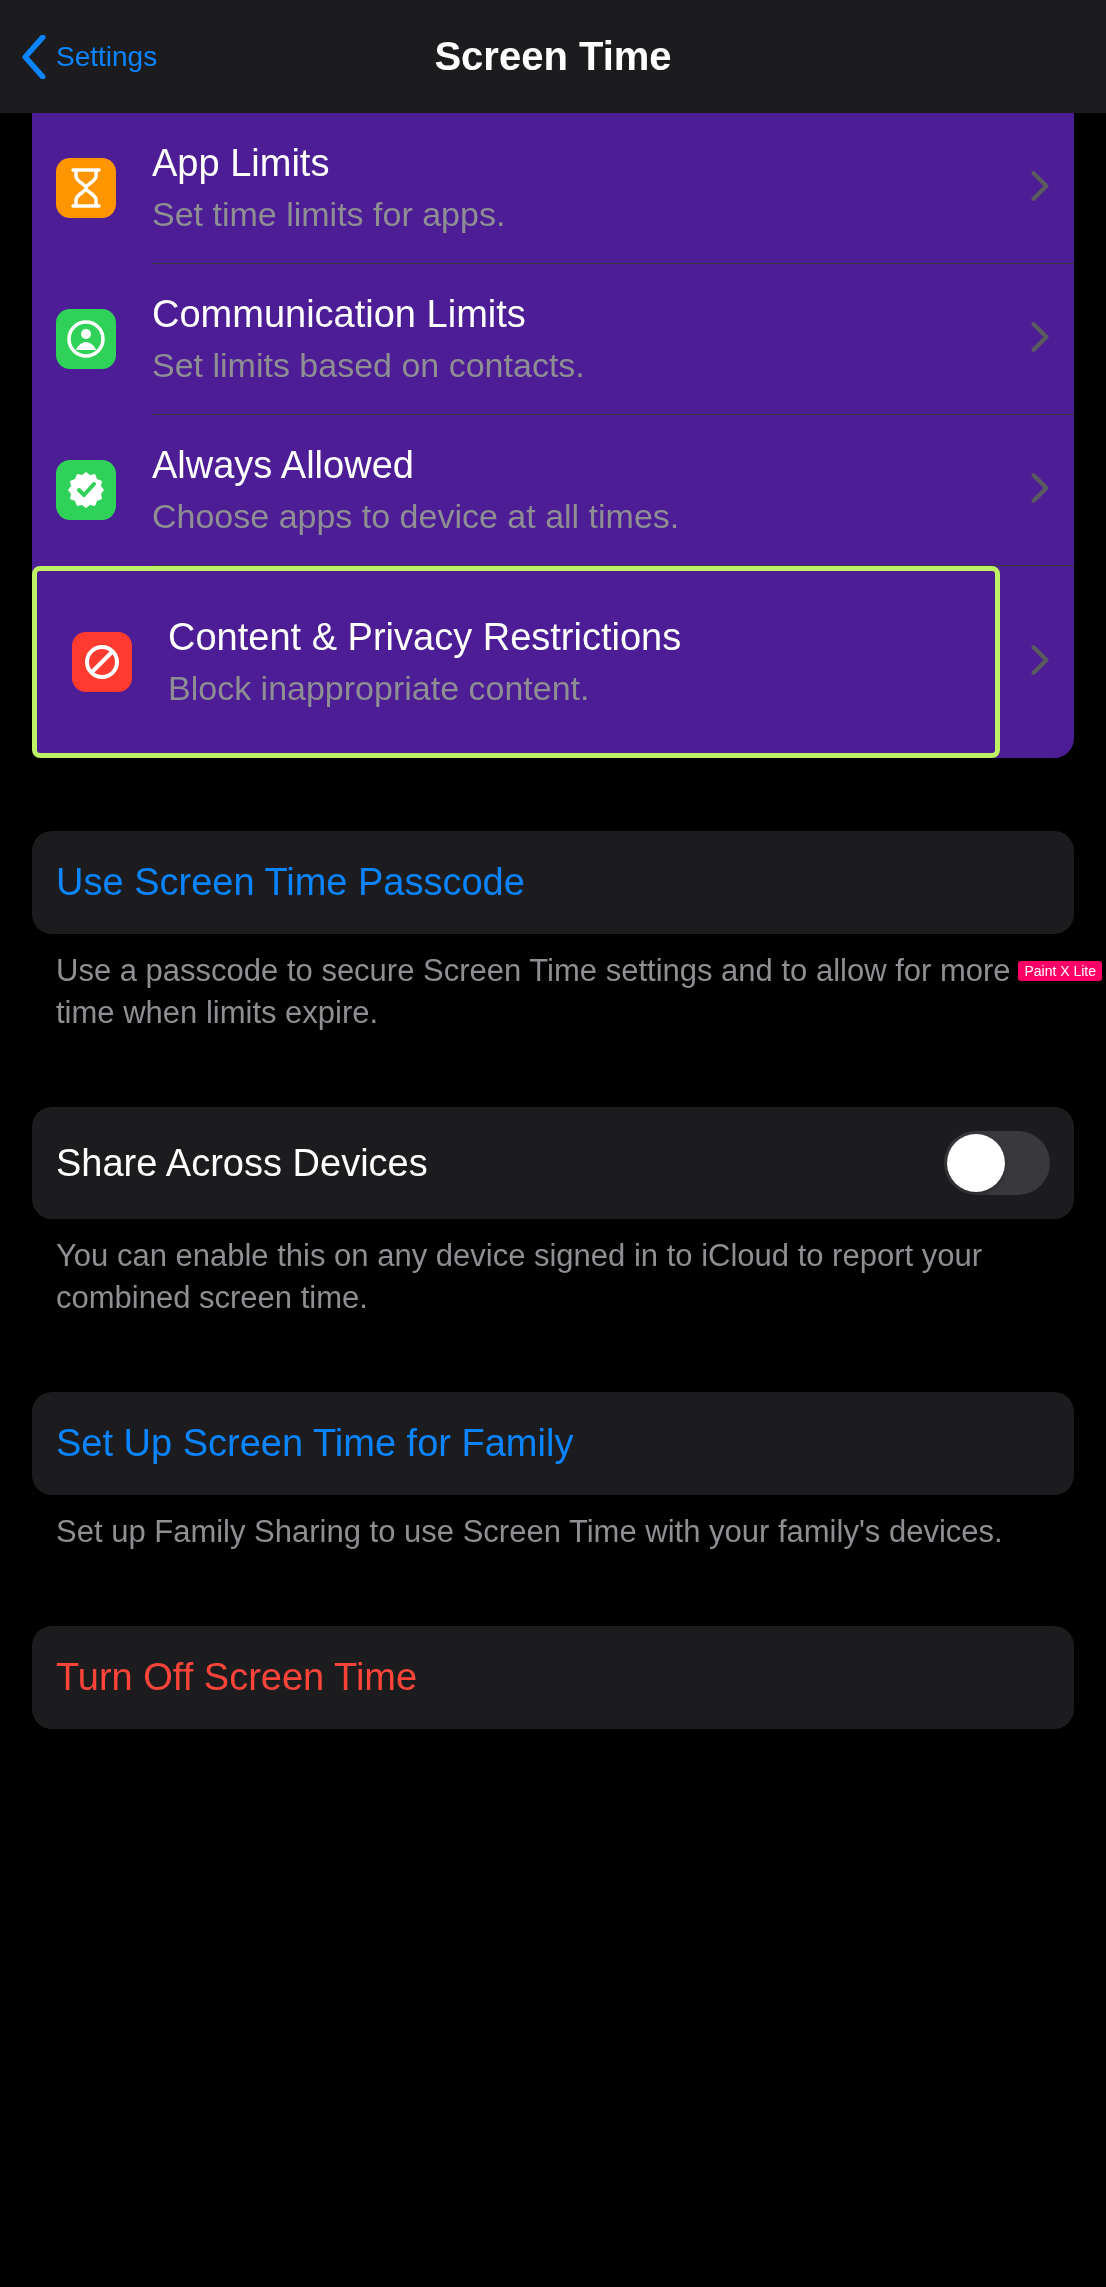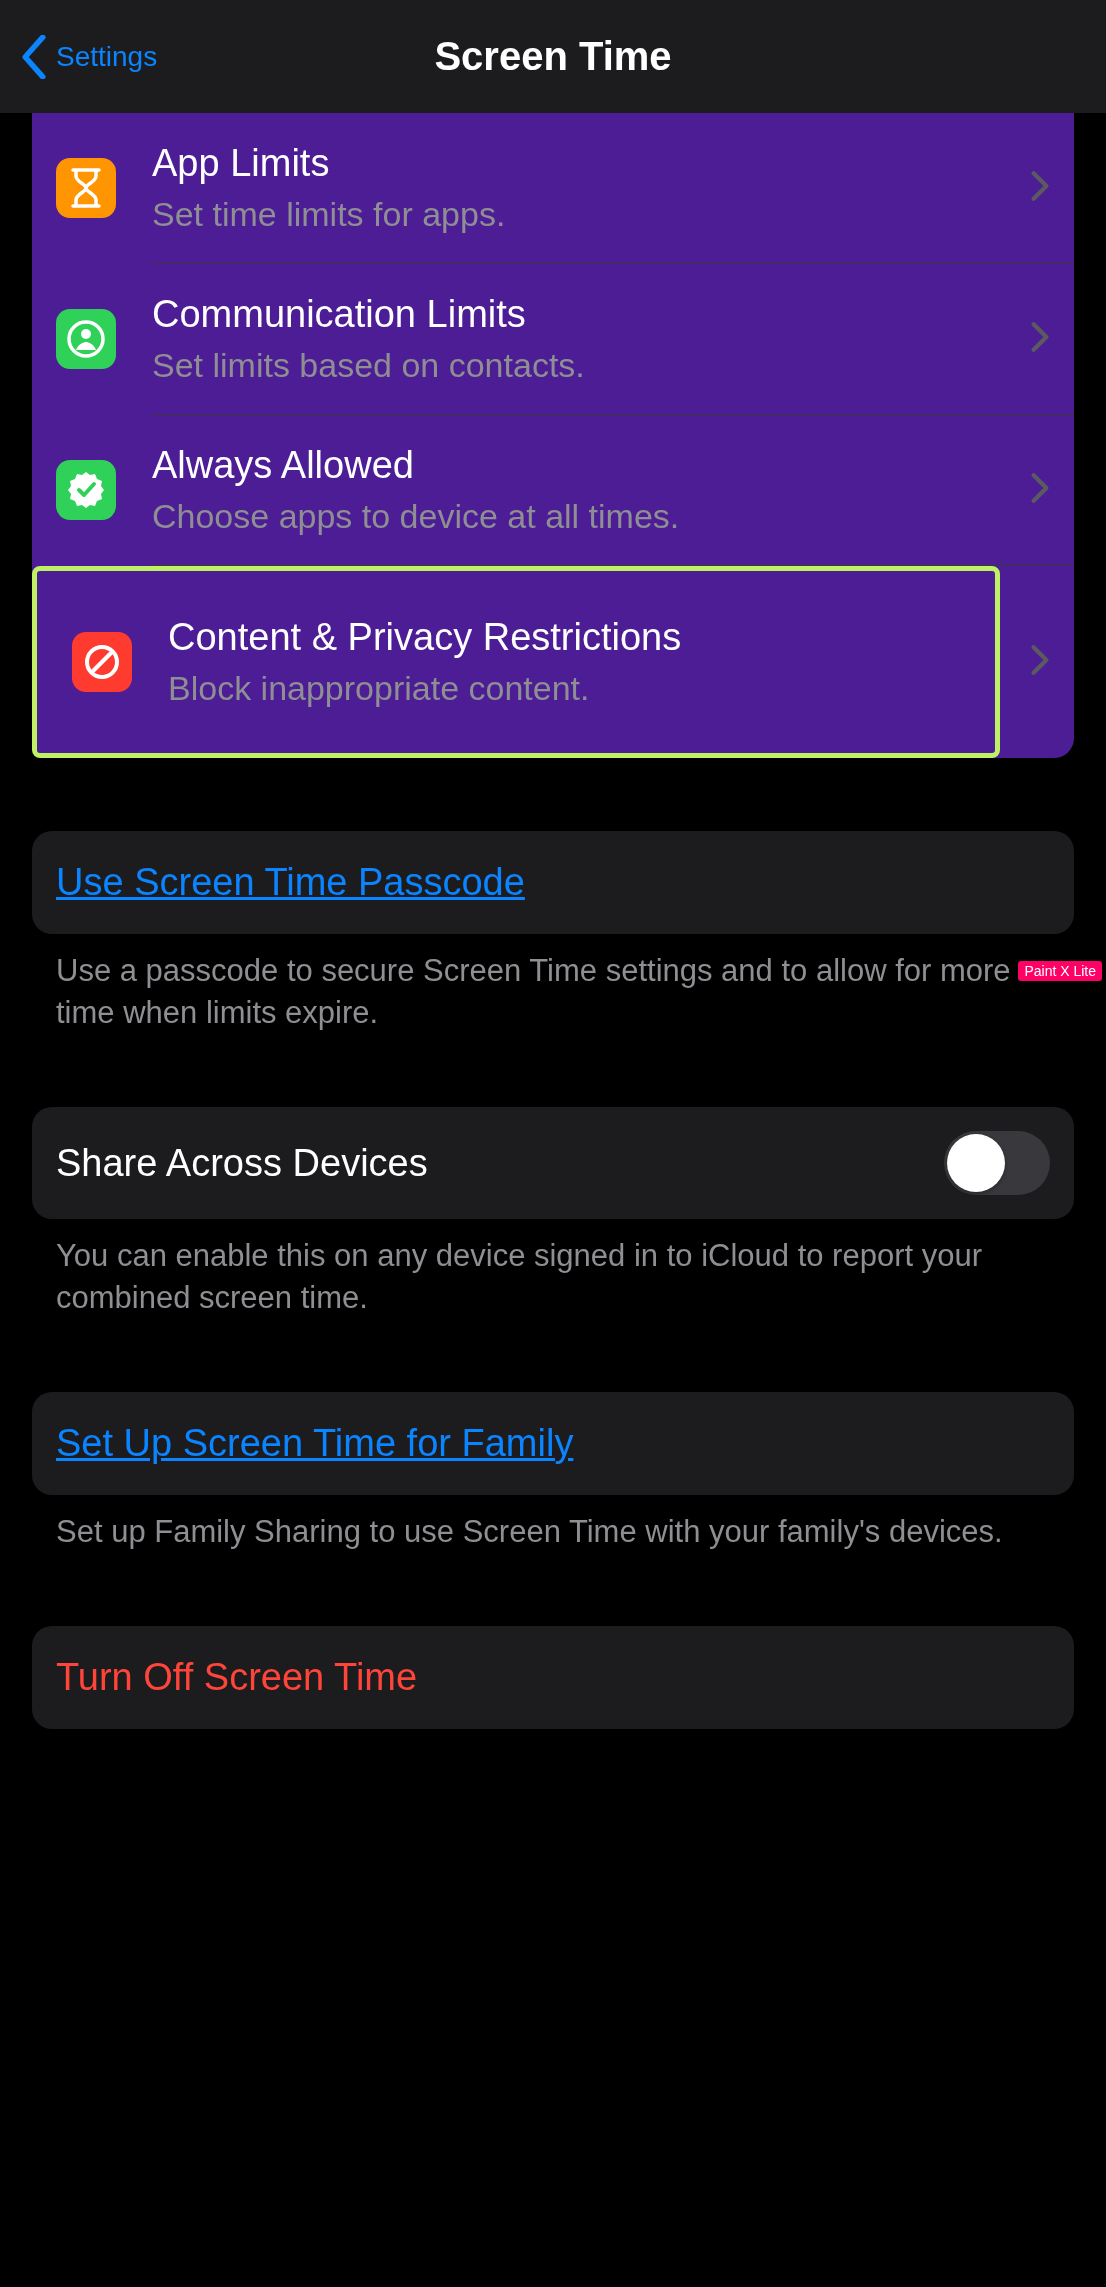--- a/index.html
+++ b/index.html
@@ -100,21 +100,20 @@
   .group-gap { height: 73px; }
   .single-card {
     background: #1c1c1e;
     border-radius: 20px;
     padding: 30px 24px;
   }
   .link-blue {
     color: #0a84ff;
     font-size: 38px;
     font-weight: 400;
-    text-decoration: underline;
   }
   .link-red {
     color: #ff453a;
     font-size: 38px;
     font-weight: 400;
   }
   .footer-text {
     color: #8e8e93;
     font-size: 31px;
     line-height: 1.35;

